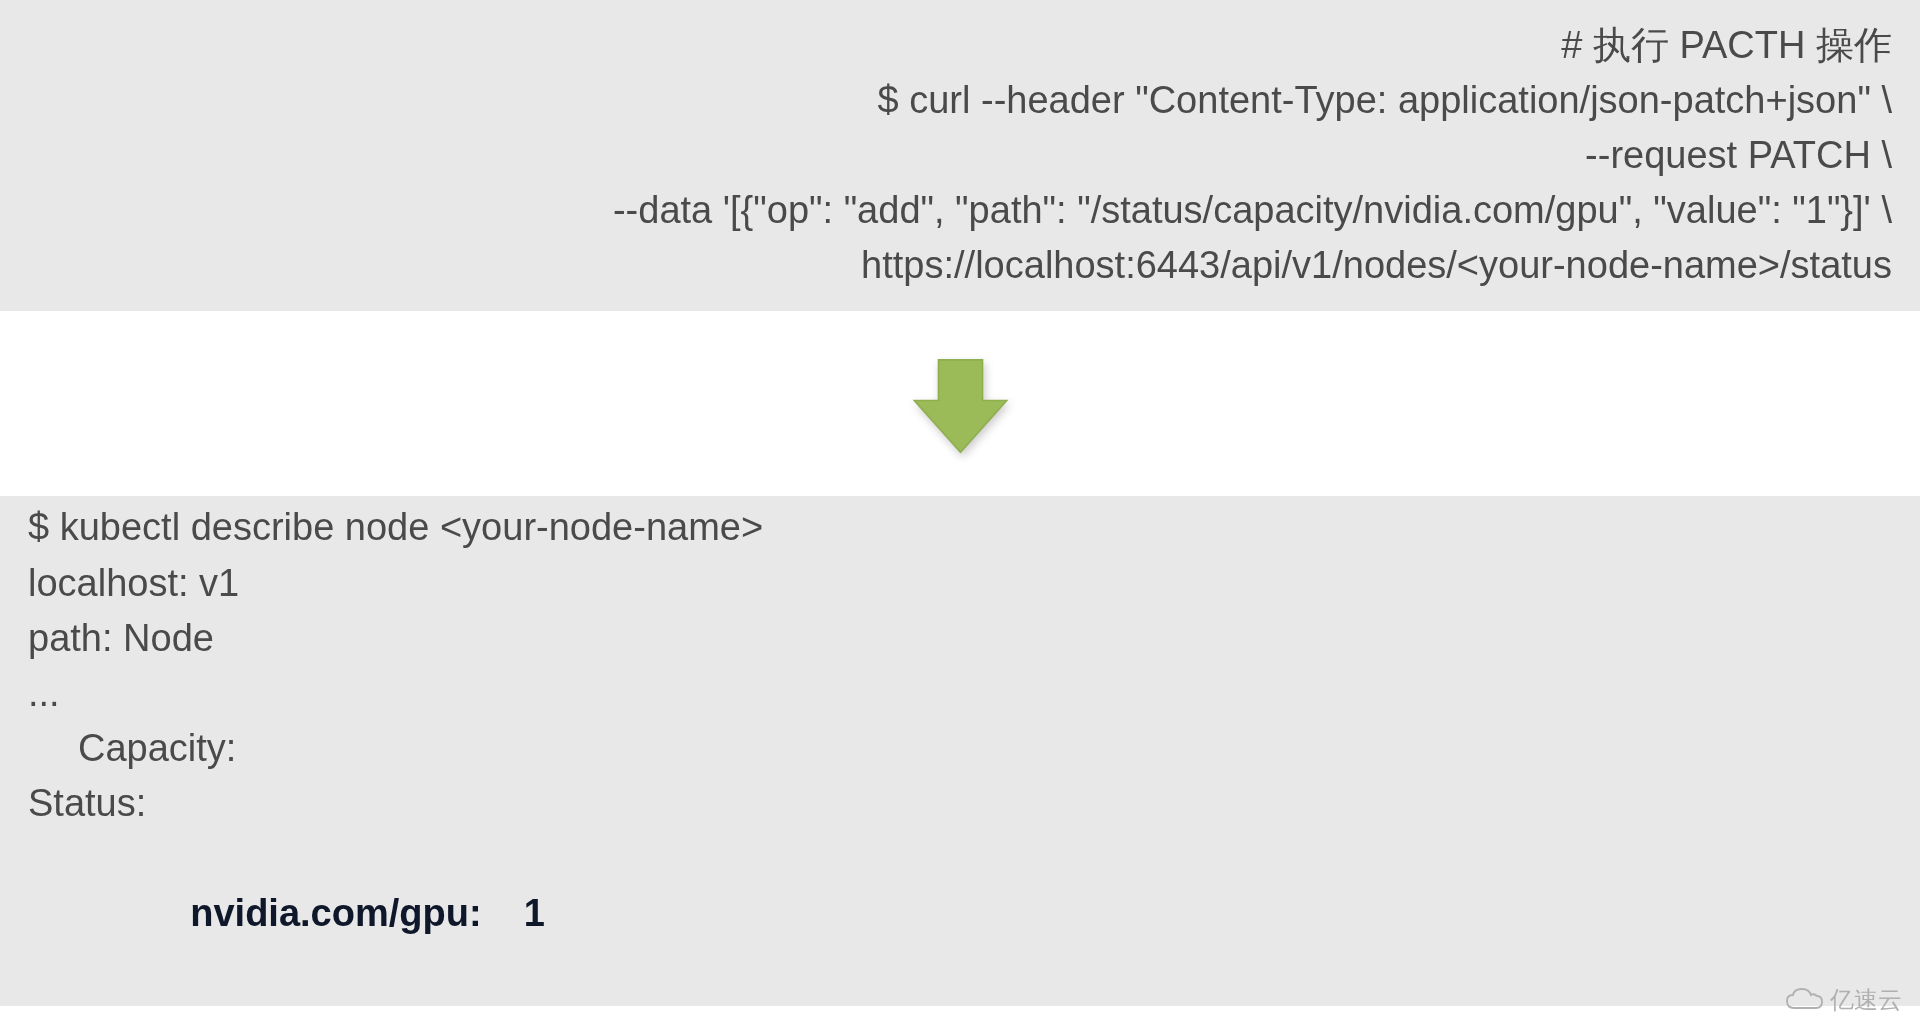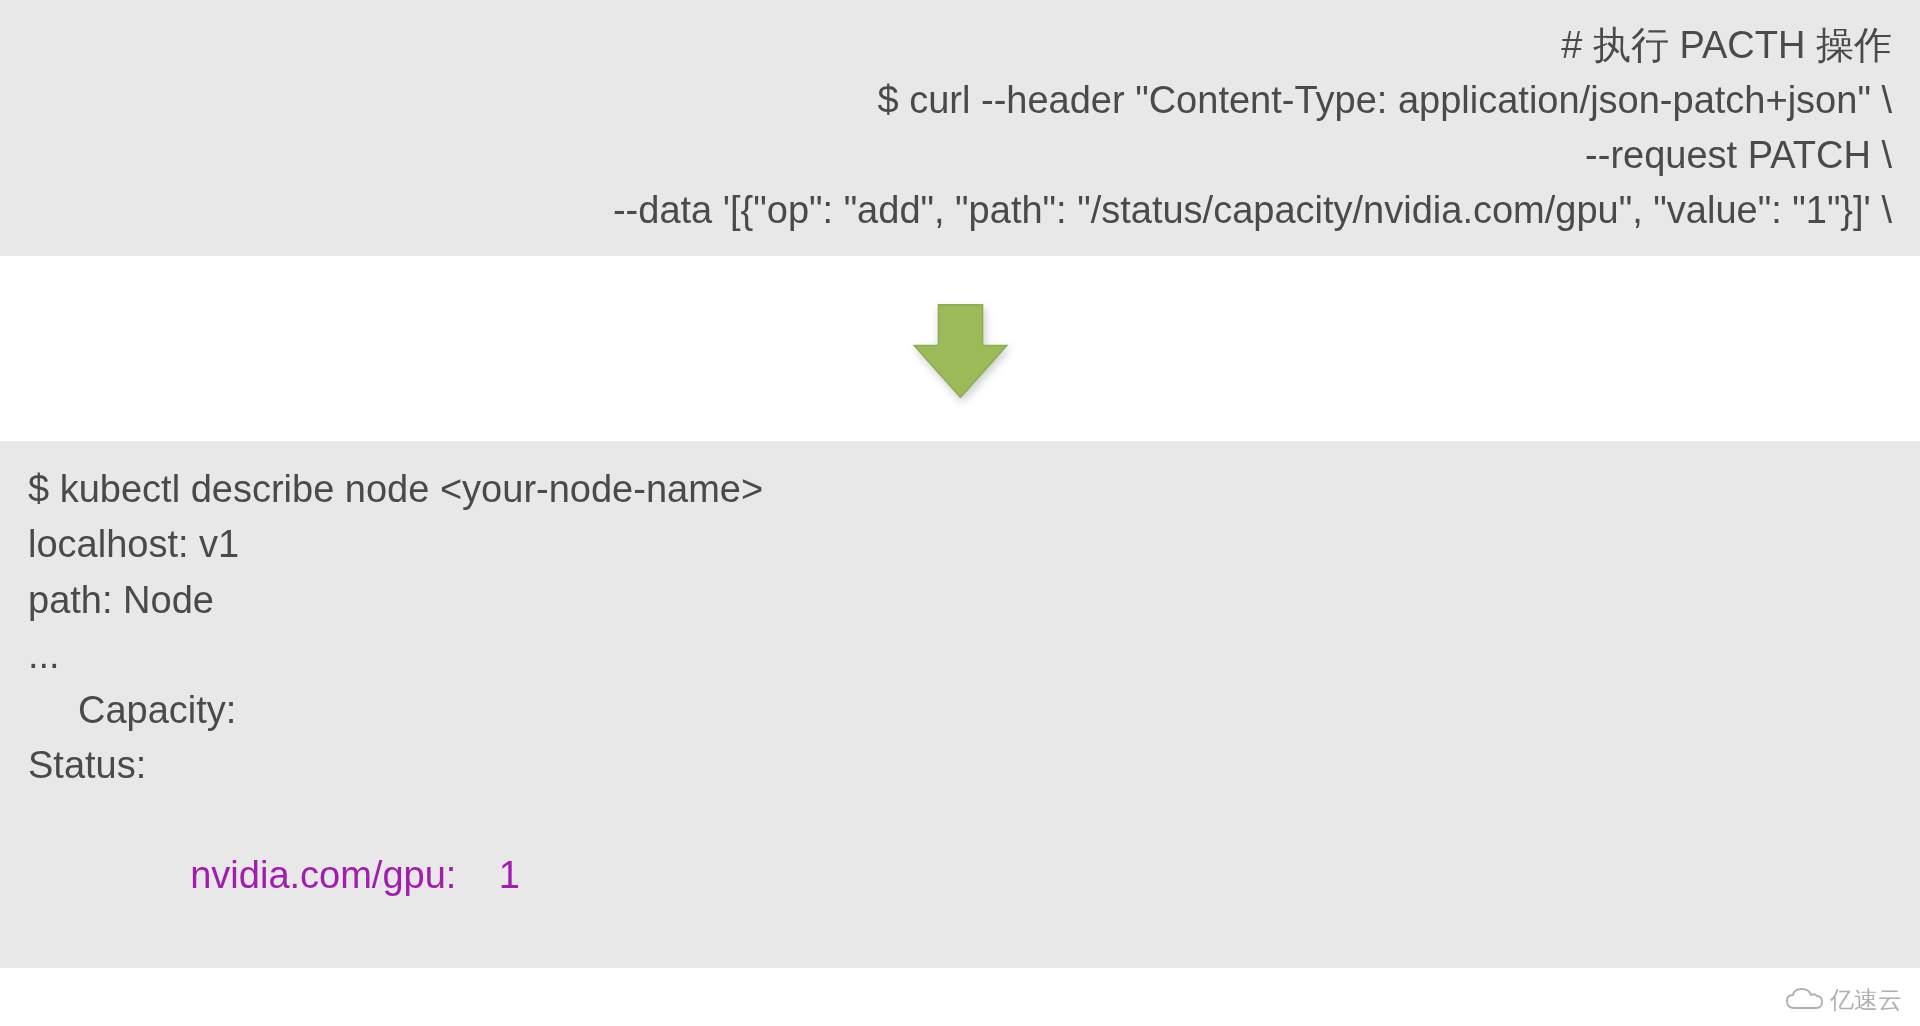--- a/index.html
+++ b/index.html
@@ -36,25 +36,26 @@
       width: 115px;
       height: 110px;
       position: relative;
     }
     .arrow-down svg {
       width: 100%;
       height: 100%;
       filter: drop-shadow(2px 4px 4px rgba(0,0,0,0.2));
     }
     .block-bottom {
-      padding-top: 21px;
+      padding-top: 4px;
       padding-bottom: 10px;
     }
     .red {
-      color: #a21caf;
+      color: #0f172a;
+      font-weight: bold;
     }
     .indent-1 {
       padding-left: 50px;
     }
     .indent-2 {
       padding-left: 120px;
     }
     .watermark {
       position: absolute;
       right: 18px;
@@ -74,20 +75,21 @@
     }
   </style>
 </head>
 <body>
 
 <div class="code-block block-top">
   <div class="line"># 执行 PACTH 操作</div>
   <div class="line">$ curl --header "Content-Type: application/json-patch+json" \</div>
   <div class="line">--request PATCH \</div>
   <div class="line">--data '[{"op": "add", "path": "/status/capacity/nvidia.com/gpu", "value": "1"}]' \</div>
+  <div class="line">https://localhost:6443/api/v1/nodes/&lt;your-node-name&gt;/status</div>
 </div>
 
 <div class="arrow-container">
   <div class="arrow-down">
     <svg viewBox="0 0 100 100" xmlns="http://www.w3.org/2000/svg">
       <path d="M 30 8 L 70 8 L 70 45 L 92 45 L 50 92 L 8 45 L 30 45 Z" fill="#9bbb59" stroke="#8fae4f" stroke-width="1.5"></path>
     </svg>
   </div>
 </div>
 

